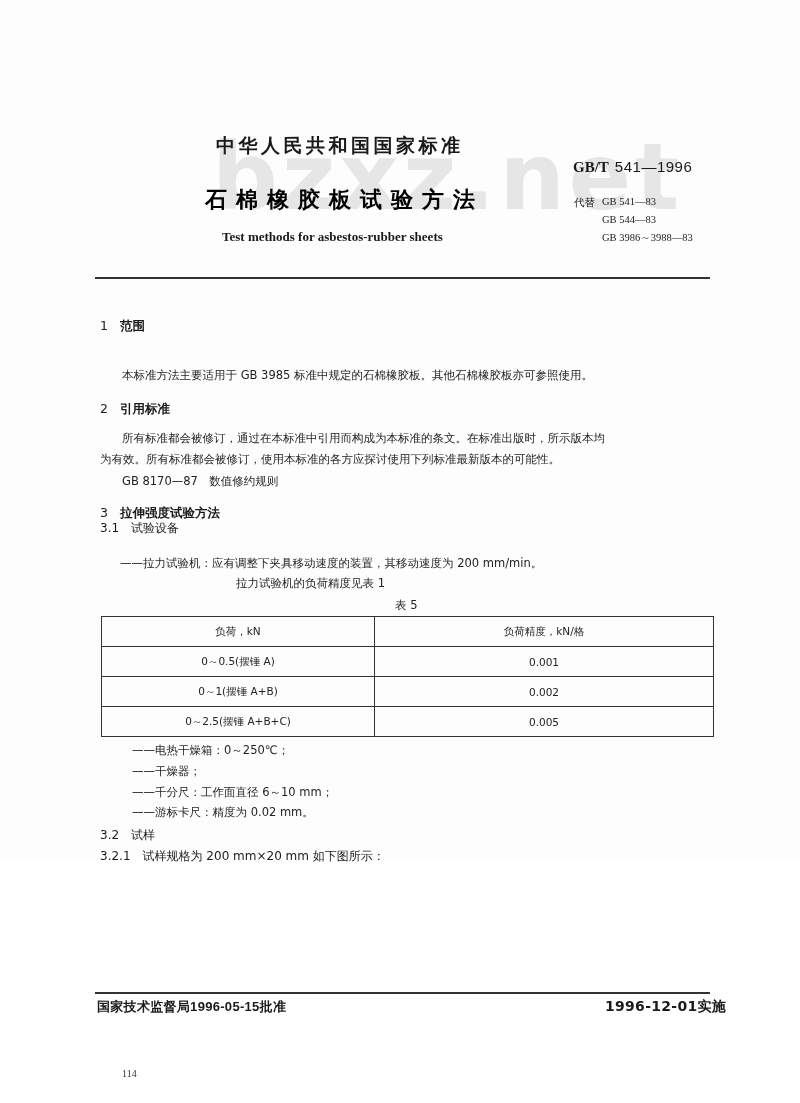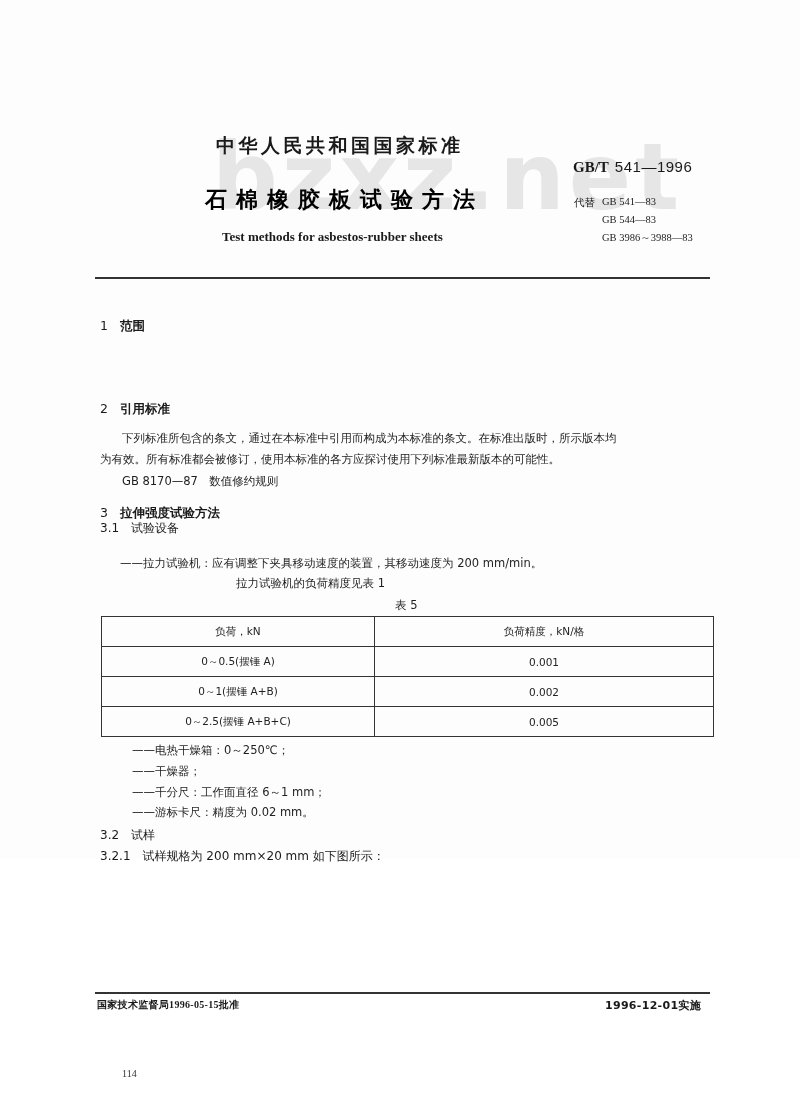--- a/index.html
+++ b/index.html
@@ -53,22 +53,22 @@
     table.t1 {
       position: absolute; left: 101px; top: 616px; width: 613px;
       border-collapse: collapse; font-family: "DejaVu Sans", sans-serif; font-size: 10.5px; color: #222;
     }
     table.t1 td, table.t1 th {
       border: 1.2px solid #333; height: 30px; text-align: center; font-weight: normal;
     }
     table.t1 .c1 { width: 273px; }
 
     .rule-bottom { position: absolute; left: 95px; top: 992px; width: 615px; height: 1.5px; background: #333; }
-    .approved { position: absolute; left: 97px; top: 998px; font-family: Liberation Serif, serif; font-size: 10px; font-weight: bold; letter-spacing: 0.3px; }
-    .effective { position: absolute; left: 605px; top: 998px; font-family: "DejaVu Sans", sans-serif; font-size: 11px; font-weight: bold; letter-spacing: 0.3px; }
+    .approved { position: absolute; left: 97px; top: 998px; font-family: Liberation Sans, sans-serif; font-size: 13px; font-weight: bold; letter-spacing: 0.3px; }
+    .effective { position: absolute; left: 605px; top: 998px; font-family: "DejaVu Sans", sans-serif; font-size: 14px; font-weight: bold; letter-spacing: 0.3px; }
     .page-num { position: absolute; left: 122px; top: 1068px; font-family: "Liberation Serif", serif; font-size: 10px; color: #333; }
   </style>
 </head>
 <body>
 
 <div class="page">
 
   <div class="watermark">bzxz.net</div>
 
   <div class="std-national">中华人民共和国国家标准</div>
@@ -92,25 +92,26 @@
         <span class="lbl"></span>
         <span class="val">GB 3986～3988—83</span>
       </div>
   </div>
 
   <div class="rule-top"></div>
 
   <div class="h1" style="left:100px; top:318px;">
     <span class="n">1</span><span>范围</span>
   </div>
+  <div class="p" style="left:122px; top:368px;">本标准方法主要适用于 GB 3985 标准中规定的石棉橡胶板。其他石棉橡胶板亦可参照使用。</div>
 
   <div class="h1" style="left:100px; top:401px;">
     <span class="n">2</span><span>引用标准</span>
   </div>
-  <div class="p" style="left:122px; top:431px;">下列标准所包含的条文，通过在本标准中引用而构成为本标准的条文。在标准出版时，所示版本均</div>
+  <div class="p" style="left:122px; top:431px;">所有标准都会被修订，通过在本标准中引用而构成为本标准的条文。在标准出版时，所示版本均</div>
   <div class="p" style="left:100px; top:452px;">为有效。所有标准都会被修订，使用本标准的各方应探讨使用下列标准最新版本的可能性。</div>
   <div class="p" style="left:122px; top:474px;">GB 8170—87　数值修约规则</div>
 
   <div class="h1" style="left:100px; top:505px;">
     <span class="n">3</span><span>拉伸强度试验方法</span>
   </div>
   <div class="h2" style="left:100px; top:520px;">
     <span class="n">3.1</span><span>试验设备</span>
   </div>
   <div class="p" style="left:120px; top:556px;">——拉力试验机：应有调整下夹具移动速度的装置，其移动速度为 200 mm/min。</div>
@@ -135,21 +136,21 @@
       </tr>
       <tr>
         <td class="c1">0～2.5(摆锤 A+B+C)</td>
         <td>0.005</td>
       </tr>
     </tbody>
   </table>
 
   <div class="p" style="left:132px; top:743px;">——电热干燥箱：0～250℃；</div>
   <div class="p" style="left:132px; top:764px;">——干燥器；</div>
-  <div class="p" style="left:132px; top:785px;">——千分尺：工作面直径 6～1 mm；</div>
+  <div class="p" style="left:132px; top:785px;">——千分尺：工作面直径 6～10 mm；</div>
   <div class="p" style="left:132px; top:805px;">——游标卡尺：精度为 0.02 mm。</div>
 
   <div class="h2" style="left:100px; top:827px;">
     <span class="n">3.2</span><span>试样</span>
   </div>
   <div class="h2" style="left:100px; top:848px;">
     <span class="n">3.2.1</span><span>试样规格为 200 mm×20 mm 如下图所示：</span>
   </div>
 
   <div class="rule-bottom"></div>

